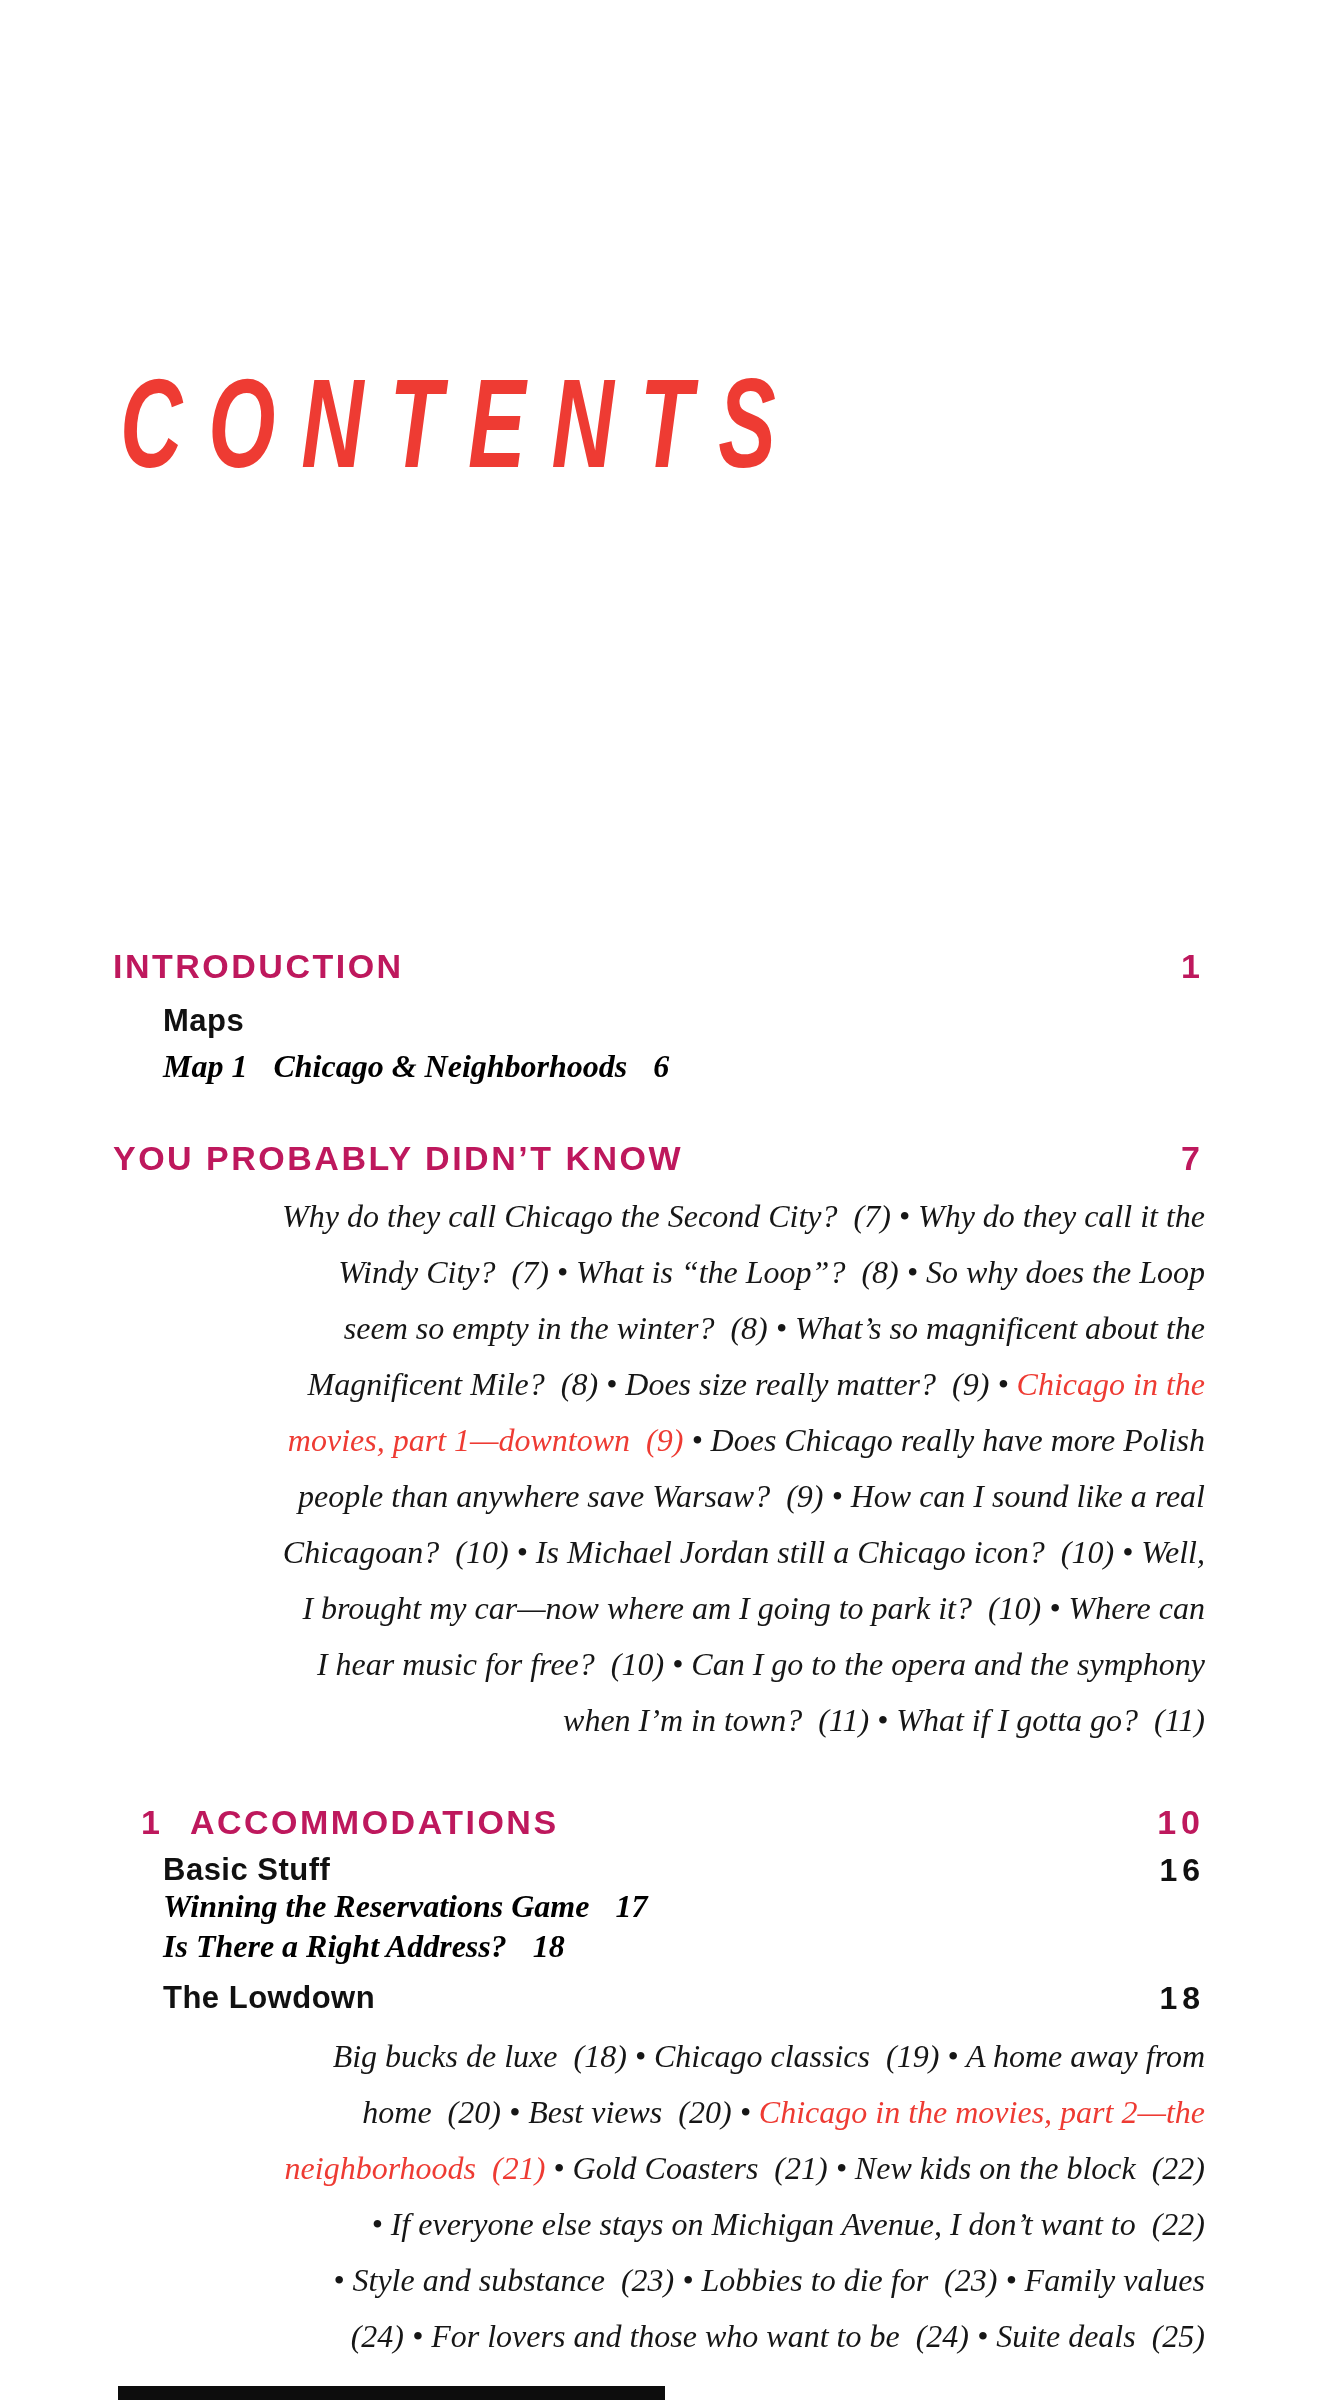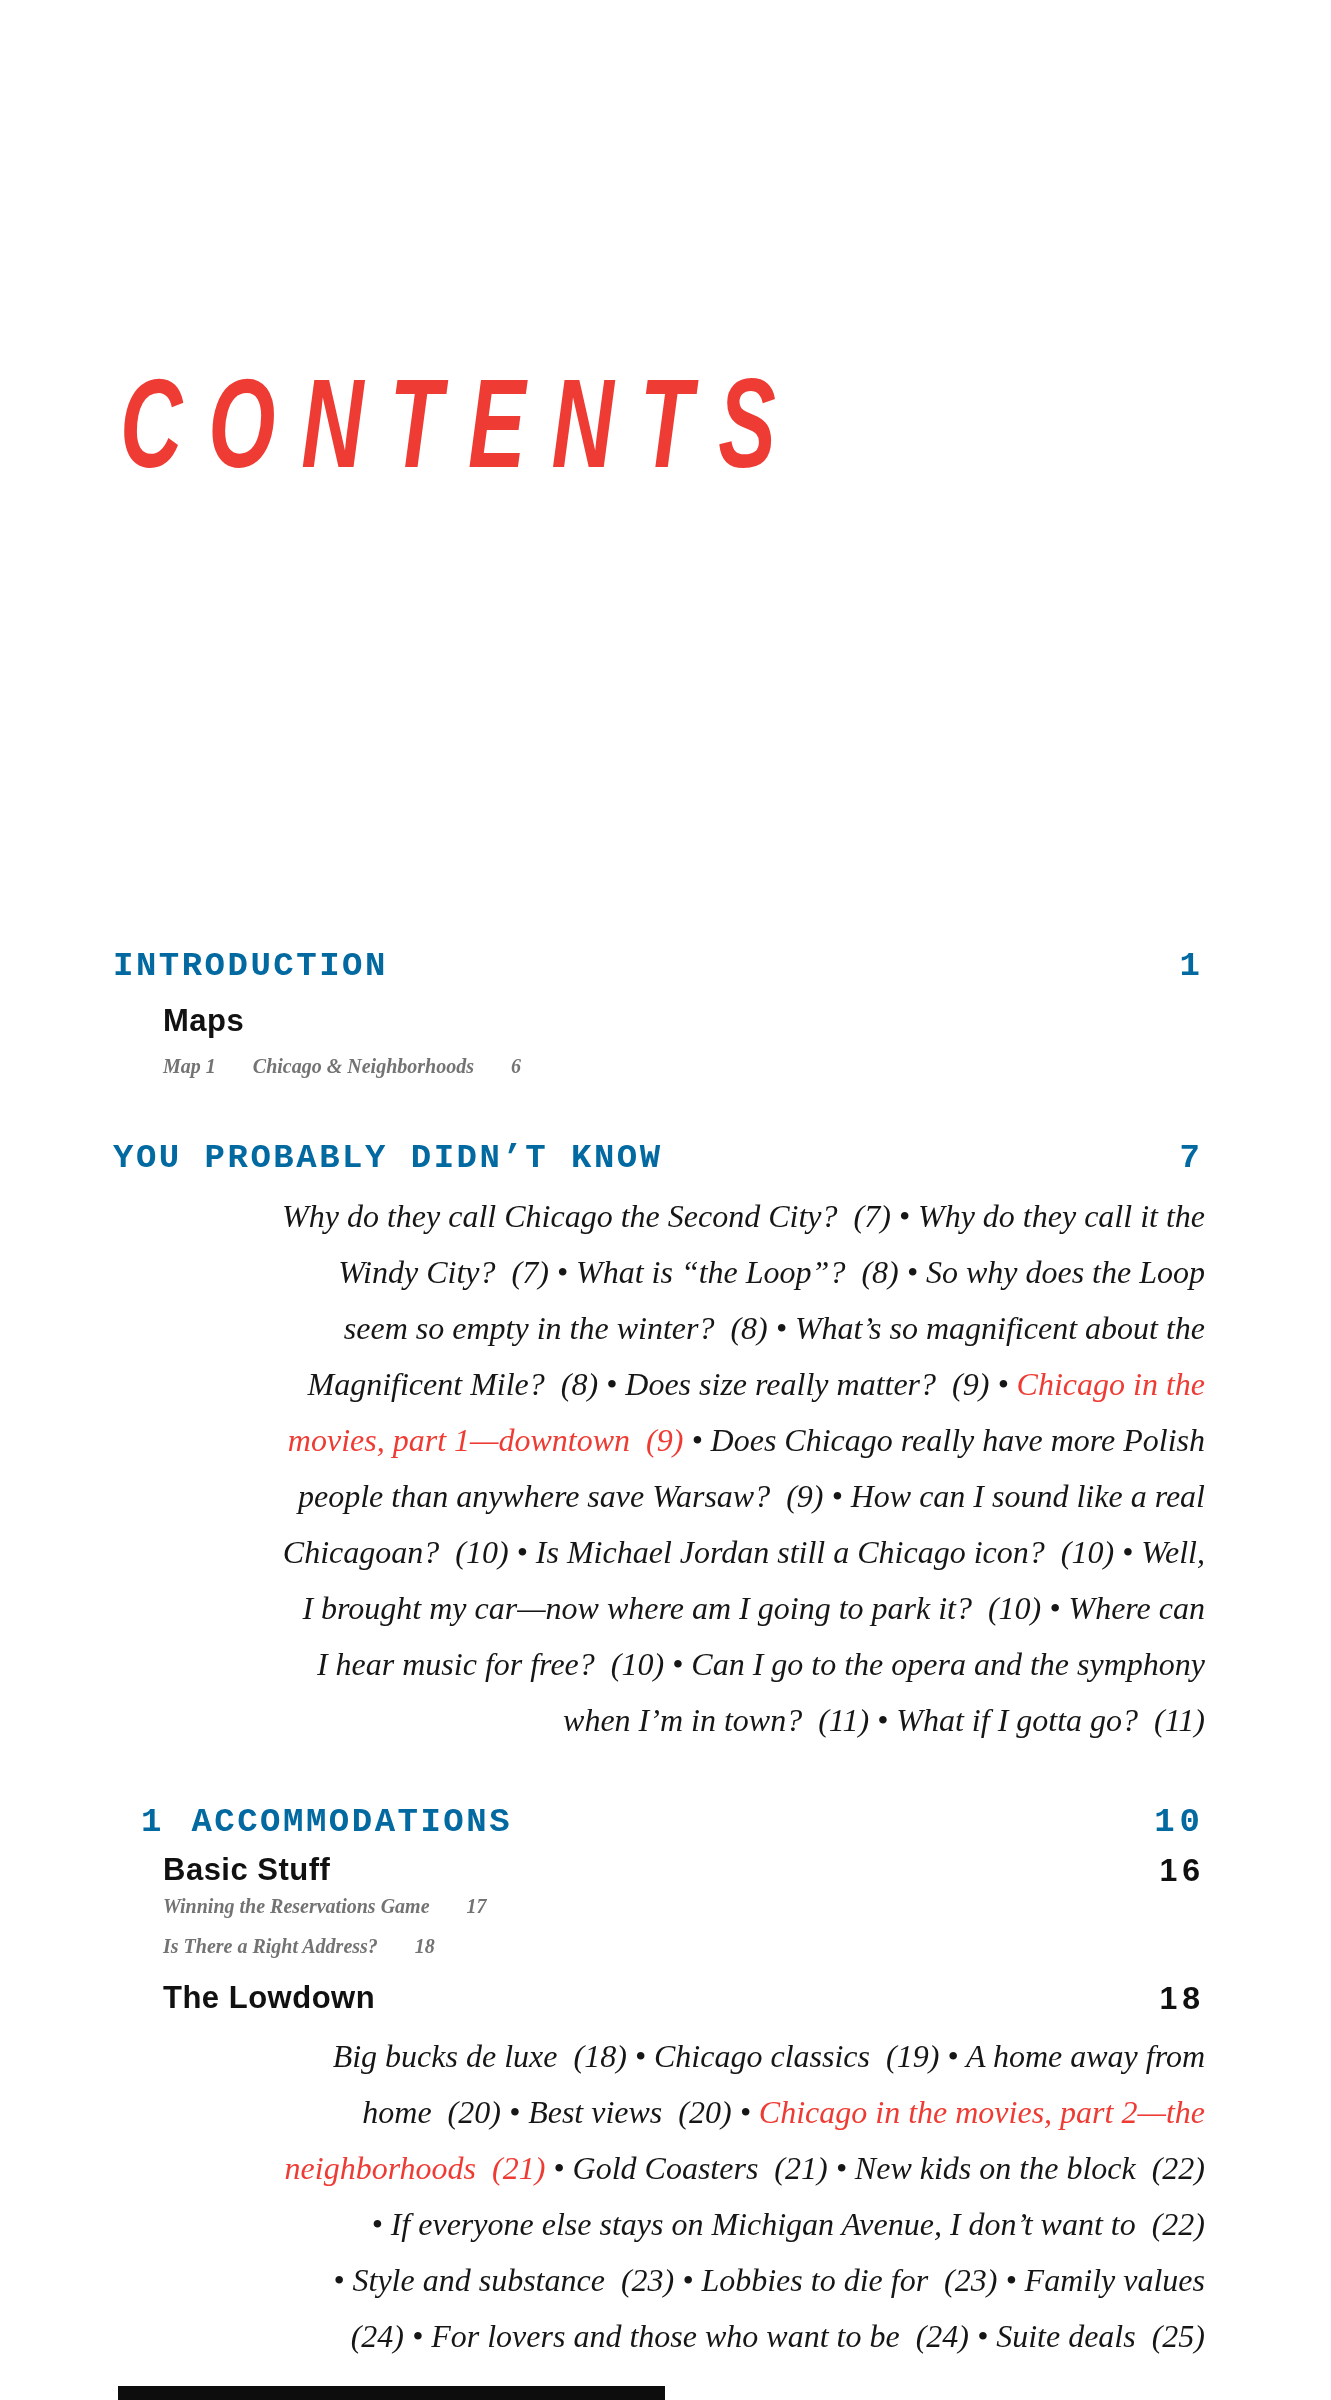--- a/index.html
+++ b/index.html
@@ -28,26 +28,26 @@
     letter-spacing:38px;
     transform:scaleX(0.68);
     transform-origin:left top;
     white-space:nowrap;
   }
   
   .sec-row{
     display:flex;
     align-items:baseline;
     justify-content:space-between;
-    font-family:Liberation Mono, monospace;
+    font-family:Liberation Sans, sans-serif;
     font-weight:700;
     font-size:34px;
     line-height:36px;
     letter-spacing:2.5px;
-    color:#0369a1;
+    color:#be185d;
   }
   .sec-row .left{display:flex;align-items:baseline;}
   .chap-num{margin-left:28px;margin-right:26px;letter-spacing:4px;}
   .pageno{letter-spacing:5px;}
   .row-intro{margin-top:461px;}
   .row-know{margin-top:54px;}
   .row-acc{margin-top:56px;}
   
   .sub-row{
     display:flex;
@@ -66,24 +66,24 @@
   .row-basic{margin-top:14px;}
   .row-lowdown{margin-top:16px;}
   
   .entry-row{
     display:flex;
     align-items:baseline;
     padding-left:50px;
     font-family:"Liberation Serif", serif;
     font-style:italic;
     font-weight:700;
-    font-size:20px;
+    font-size:32px;
     line-height:40px;
-    color:#737373;
-    gap:37px;
+    color:#000000;
+    gap:26px;
   }
   .row-map1{margin-top:9px;}
   .entries{margin-top:0;}
   
   .toc-para{
     margin:0;
     padding-left:50px;
     font-family:"Liberation Serif", serif;
     font-style:italic;
     font-weight:400;

